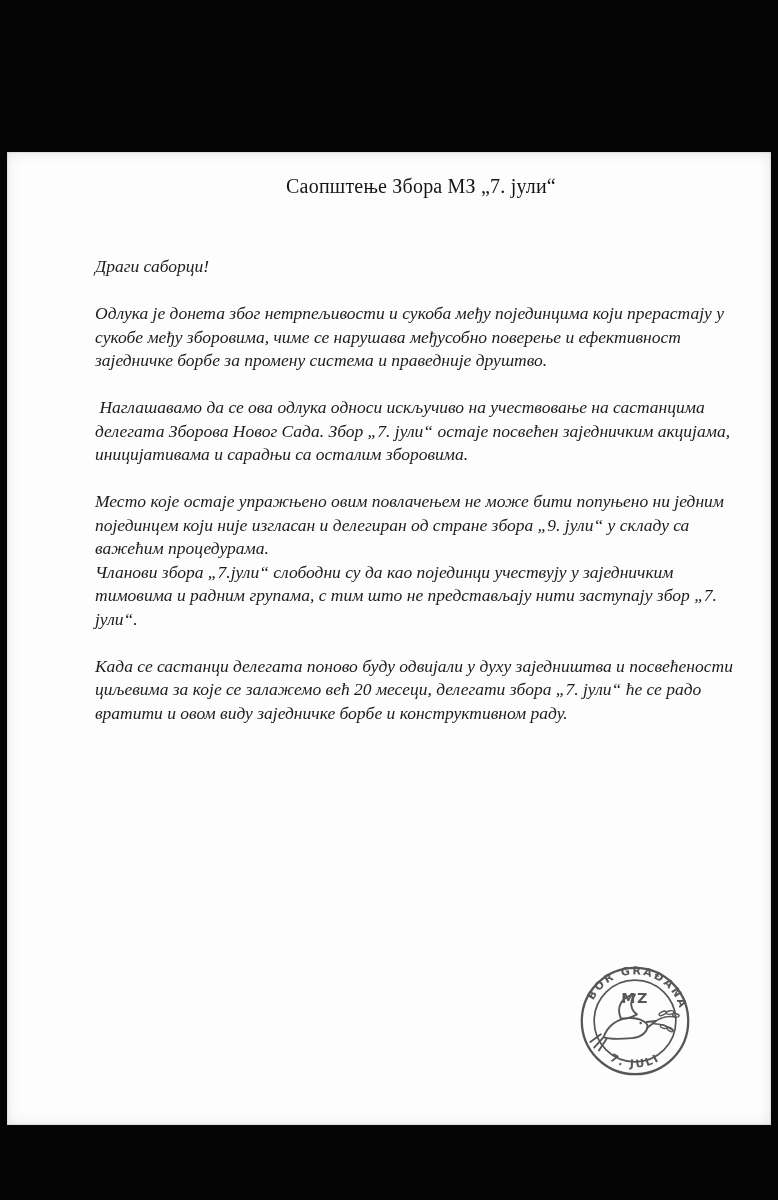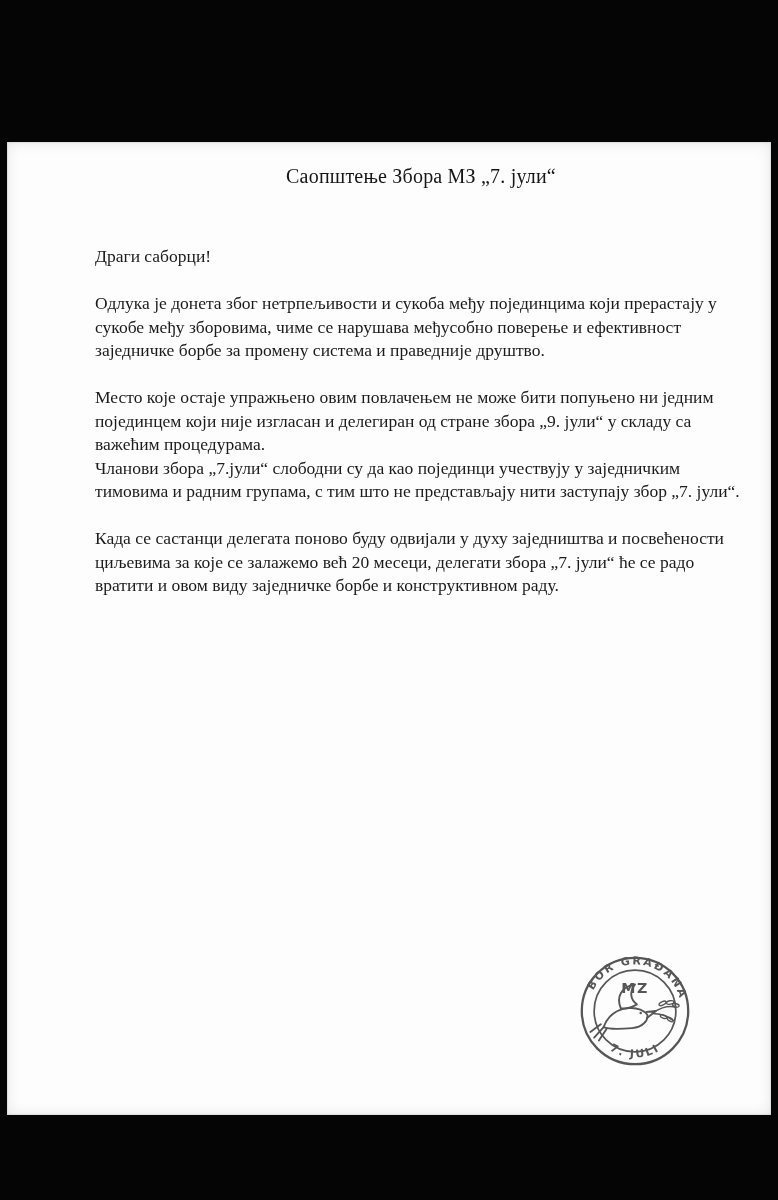--- a/index.html
+++ b/index.html
@@ -11,21 +11,21 @@
     position: relative;
     width: 778px;
     height: 1200px;
     background: #050505;
     overflow: hidden;
     font-family: "Liberation Serif", serif;
   }
   .paper {
     position: absolute;
     left: 7px;
-    top: 142px;
+    top: 152px;
     width: 764px;
     height: 973px;
     background: #fdfdfd;
     box-sizing: border-box;
     padding: 22px 24px 0 88px;
     box-shadow: inset 0 0 14px rgba(0,0,0,0.10), inset 0 0 2px rgba(0,0,0,0.25);
     color: #1d1d1d;
   }
   .doc-title {
     margin: 0;
@@ -39,20 +39,21 @@
   .doc-body {
     margin-top: 57px;
     width: 652px;
     font-size: 17.5px;
     line-height: 23.5px;
     color: #1b1b1b;
   }
   .doc-body p {
     margin: 0;
     white-space: pre-wrap;
+    font-style: italic;
   }
   .doc-body p.gap {
     margin-top: 23.5px;
   }
   .stamp {
     position: absolute;
     left: 571px;
     top: 812px;
     width: 114px;
     height: 114px;
@@ -71,20 +72,21 @@
 <body>
 
 <div class="screen">
   <div class="paper">
 
     <h1 class="doc-title">Саопштење Збора МЗ „7. јули“</h1>
 
     <div class="doc-body">
       <p>Драги саборци!</p>
       <p class="gap">Одлука је донета због нетрпељивости и сукоба међу појединцима који прерастају у сукобе међу зборовима, чиме се нарушава међусобно поверење и ефективност заједничке борбе за промену система и праведније друштво.</p>
+      <p class="gap"> Наглашавамо да се ова одлука односи искључиво на учествовање на састанцима делегата Зборова Новог Сада. Збор „7. јули“ остаје посвећен заједничким акцијама, иницијативама и сарадњи са осталим зборовима.</p>
       <p class="gap">Место које остаје упражњено овим повлачењем не може бити попуњено ни једним појединцем који није изгласан и делегиран од стране збора „9. јули“ у складу са важећим процедурама.</p>
       <p>Чланови збора „7.јули“ слободни су да као појединци учествују у заједничким тимовима и радним групама, с тим што не представљају нити заступају збор „7. јули“.</p>
       <p class="gap">Када се састанци делегата поново буду одвијали у духу заједништва и посвећености циљевима за које се залажемо већ 20 месеци, делегати збора „7. јули“ ће се радо вратити и овом виду заједничке борбе и конструктивном раду.</p>
     </div>
 
     <div class="stamp">
       <svg viewBox="0 0 120 120" xmlns="http://www.w3.org/2000/svg">
 
         <circle cx="60" cy="60" r="56" fill="none" stroke="#3f3f3f" stroke-width="2.4"></circle>
         <circle cx="60" cy="60" r="43" fill="none" stroke="#3f3f3f" stroke-width="1.8"></circle>

